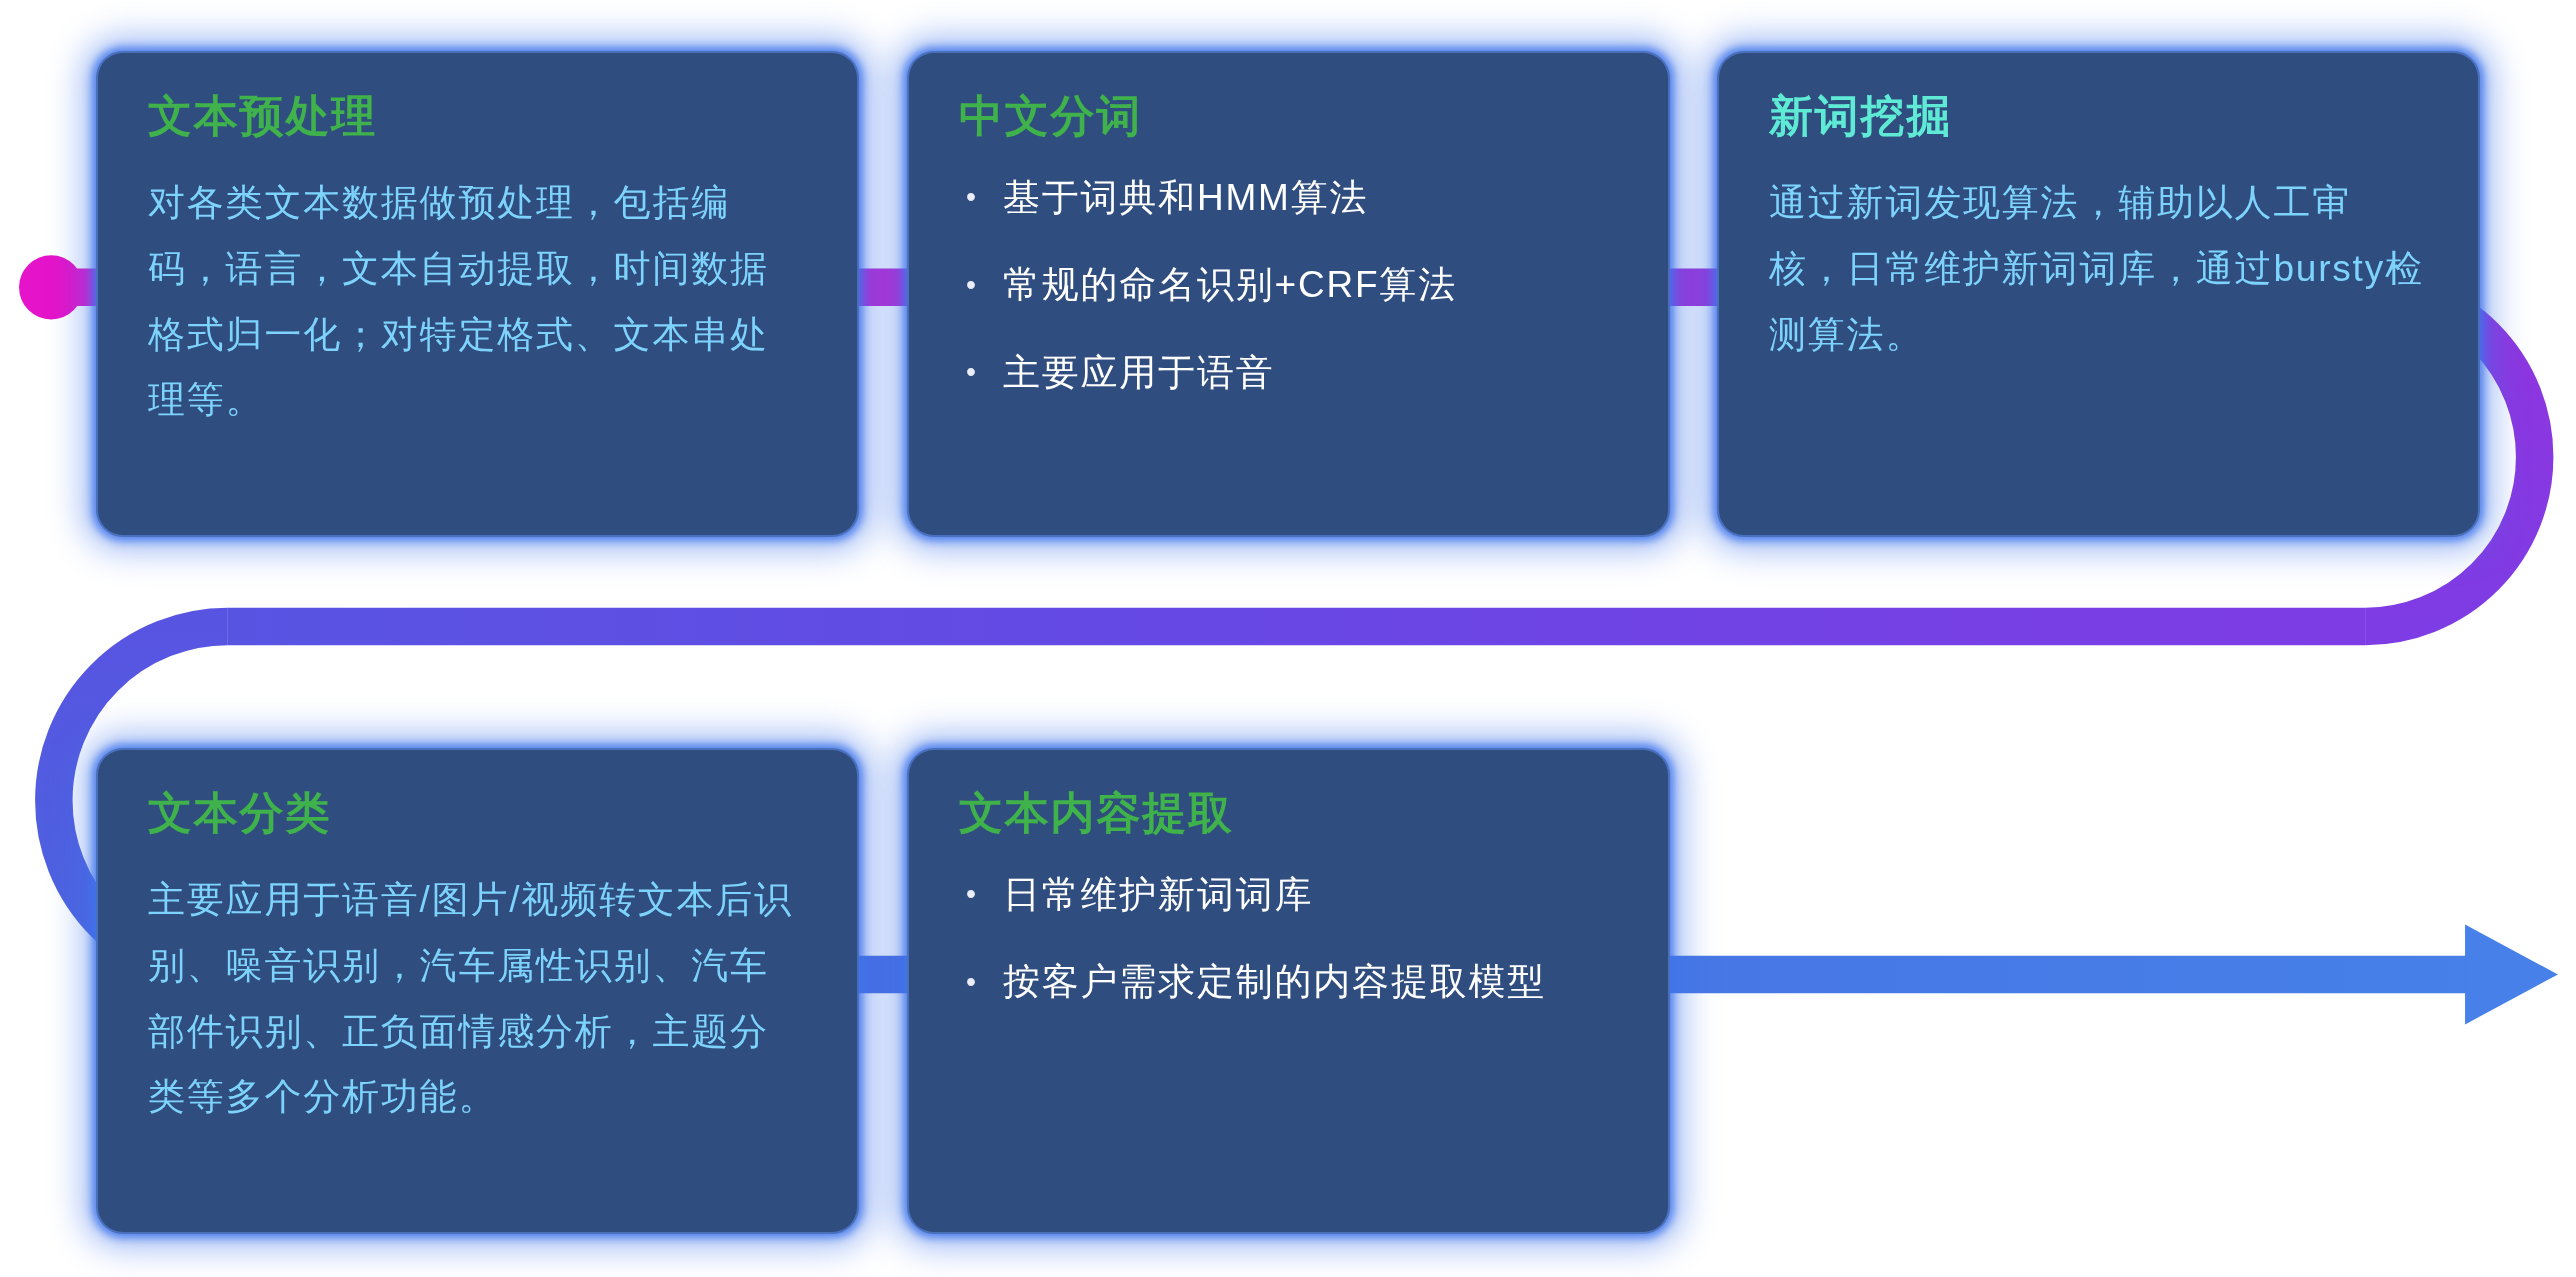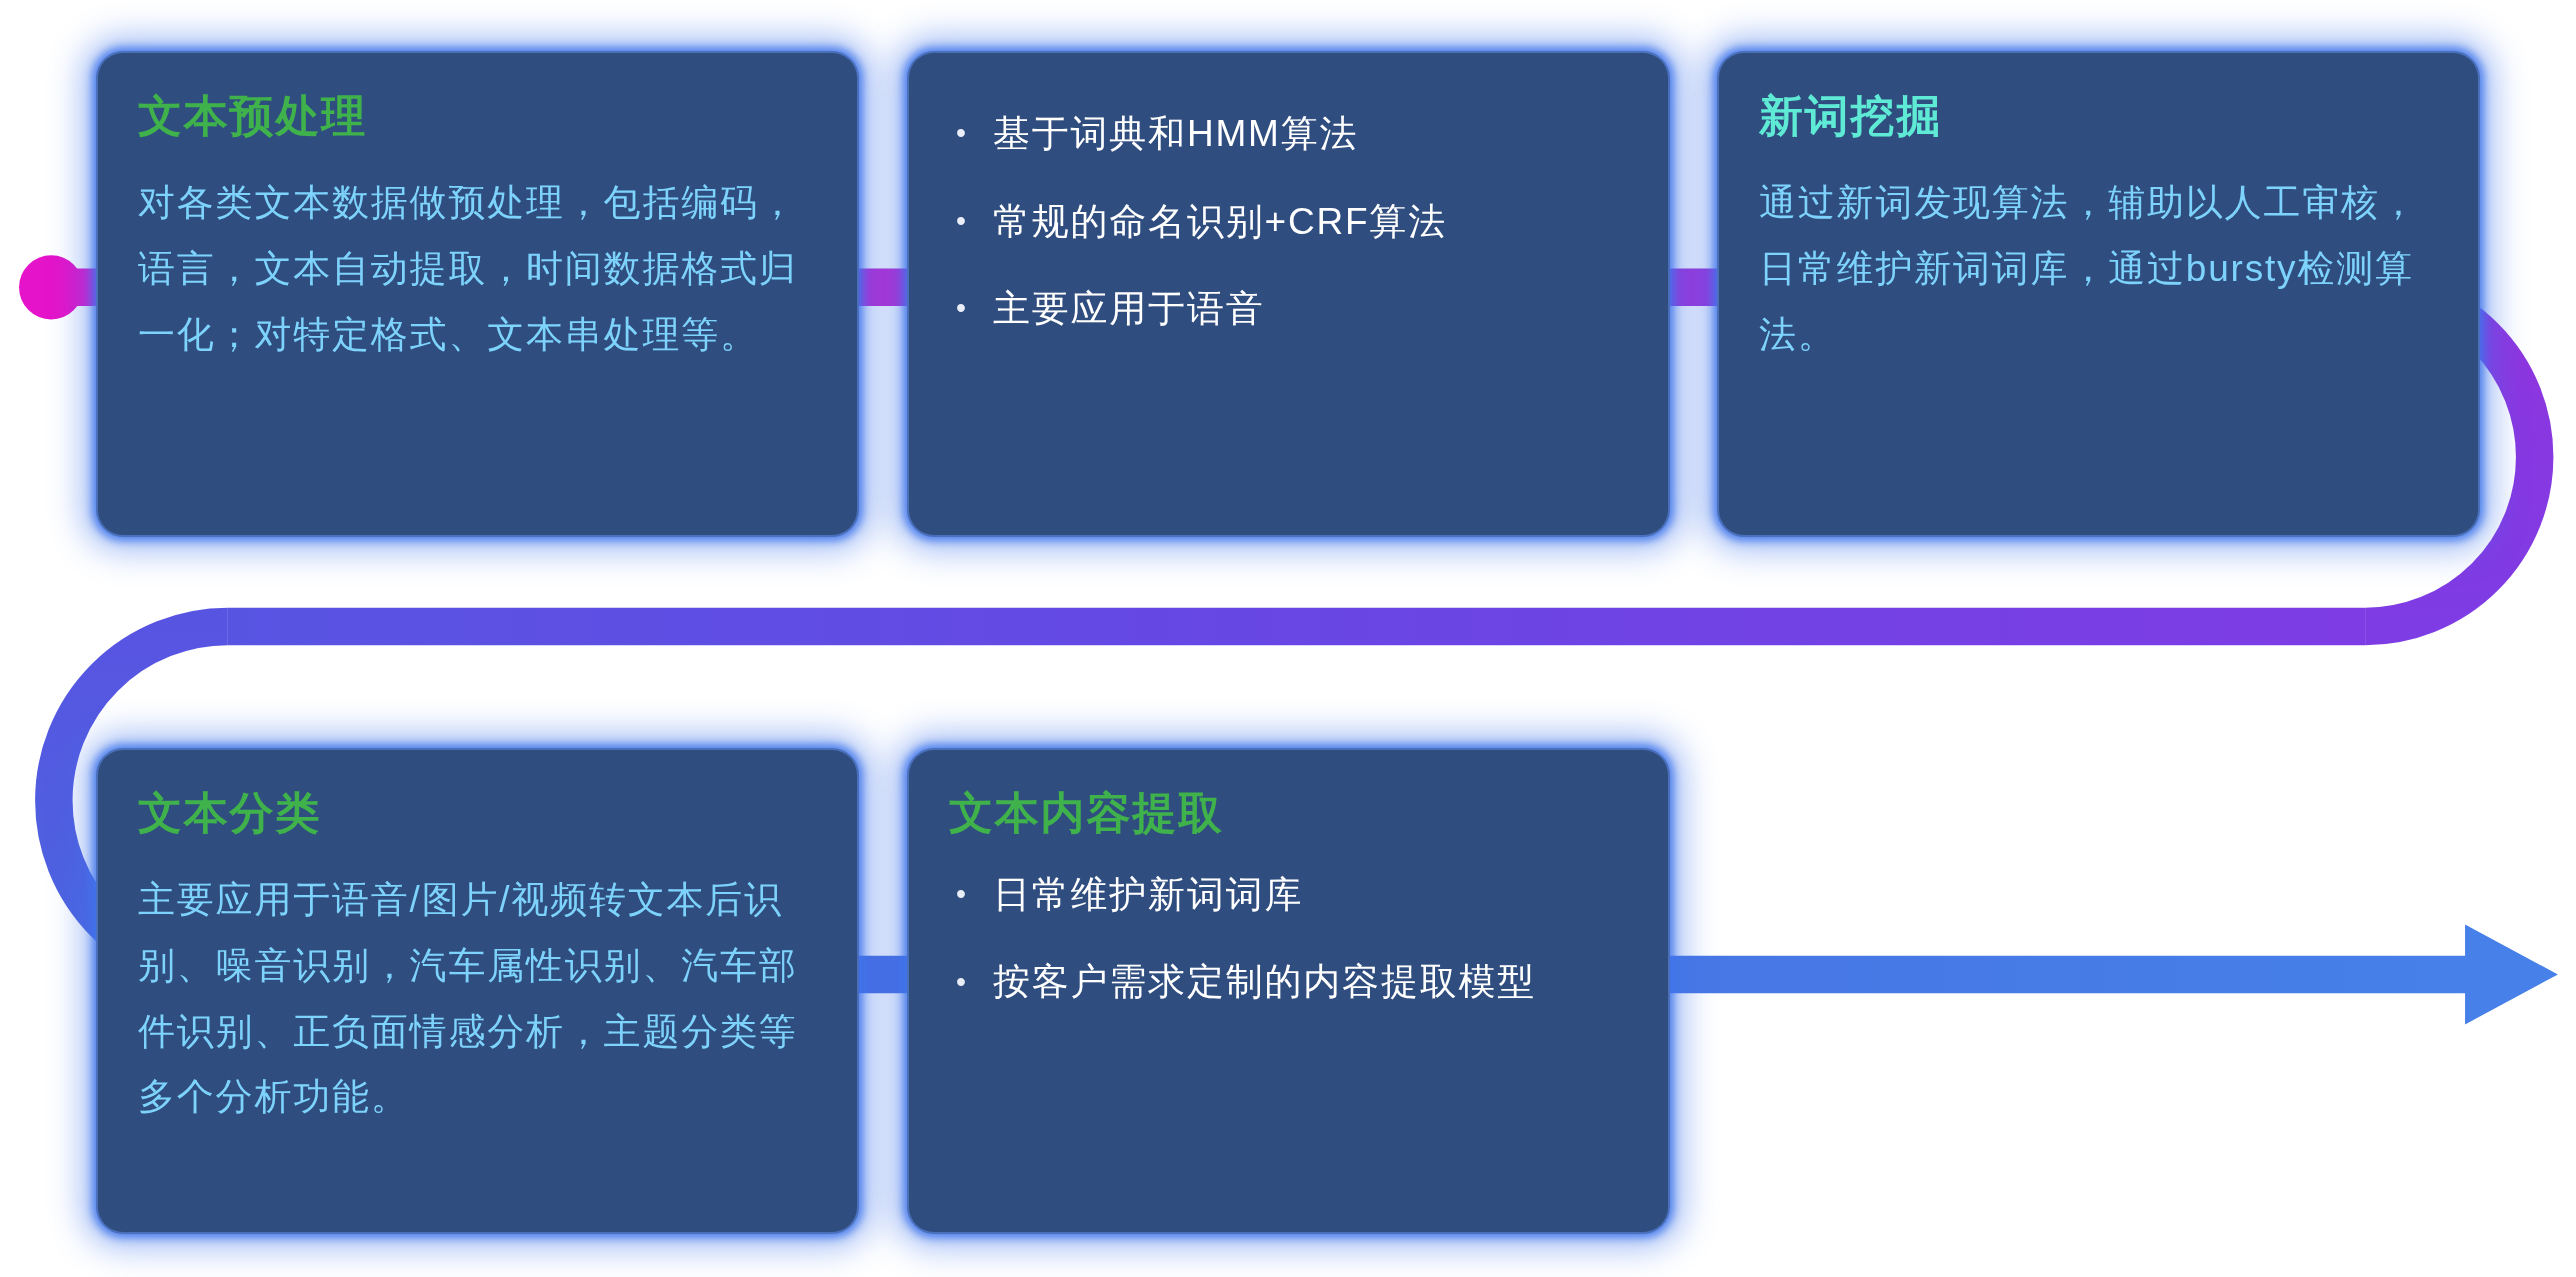--- a/index.html
+++ b/index.html
@@ -23,21 +23,21 @@
     height: 1277px;
     z-index: 0;
   }
   .card {
     position: absolute;
     width: 763px;
     height: 486px;
     box-sizing: border-box;
     background: #2f4d7e;
     border-radius: 27px;
-    padding: 37px 40px;
+    padding: 37px 50px;
     z-index: 1;
     border: 2.7px solid rgba(96, 142, 238, 0.55);
     box-shadow: 0 0 9px 3.6px rgba(64, 118, 235, 0.85),
                 0 0 32px 14.3px rgba(64, 118, 235, 0.45);
   }
   .r1 { top: 51px; }
   .r2 { top: 748px; }
   .c1 { left: 96px; }
   .c2 { left: 907px; }
   .c3 { left: 1717px; }
@@ -117,20 +117,21 @@
     <path d="M 255 1092 H 2772" stroke="url(#g-row2)" stroke-width="42" fill="none"></path>
     <polygon points="2762,1036 2866,1092 2762,1148" fill="#4680e8"></polygon>
   </svg>
 
   <section class="card r1 c1">
     <h2 class="title green">文本预处理</h2>
     <p class="body">对各类文本数据做预处理，包括编码，语言，文本自动提取，时间数据格式归一化；对特定格式、文本串处理等。</p>
   </section>
 
   <section class="card r1 c2">
+    <h2 class="title green">中文分词</h2>
     <ul class="bullets">
       <li class="bullet-item">
         <span class="dot">•</span><span>基于词典和HMM算法</span>
       </li>
       <li class="bullet-item">
         <span class="dot">•</span><span>常规的命名识别+CRF算法</span>
       </li>
       <li class="bullet-item">
         <span class="dot">•</span><span>主要应用于语音</span>
       </li>

